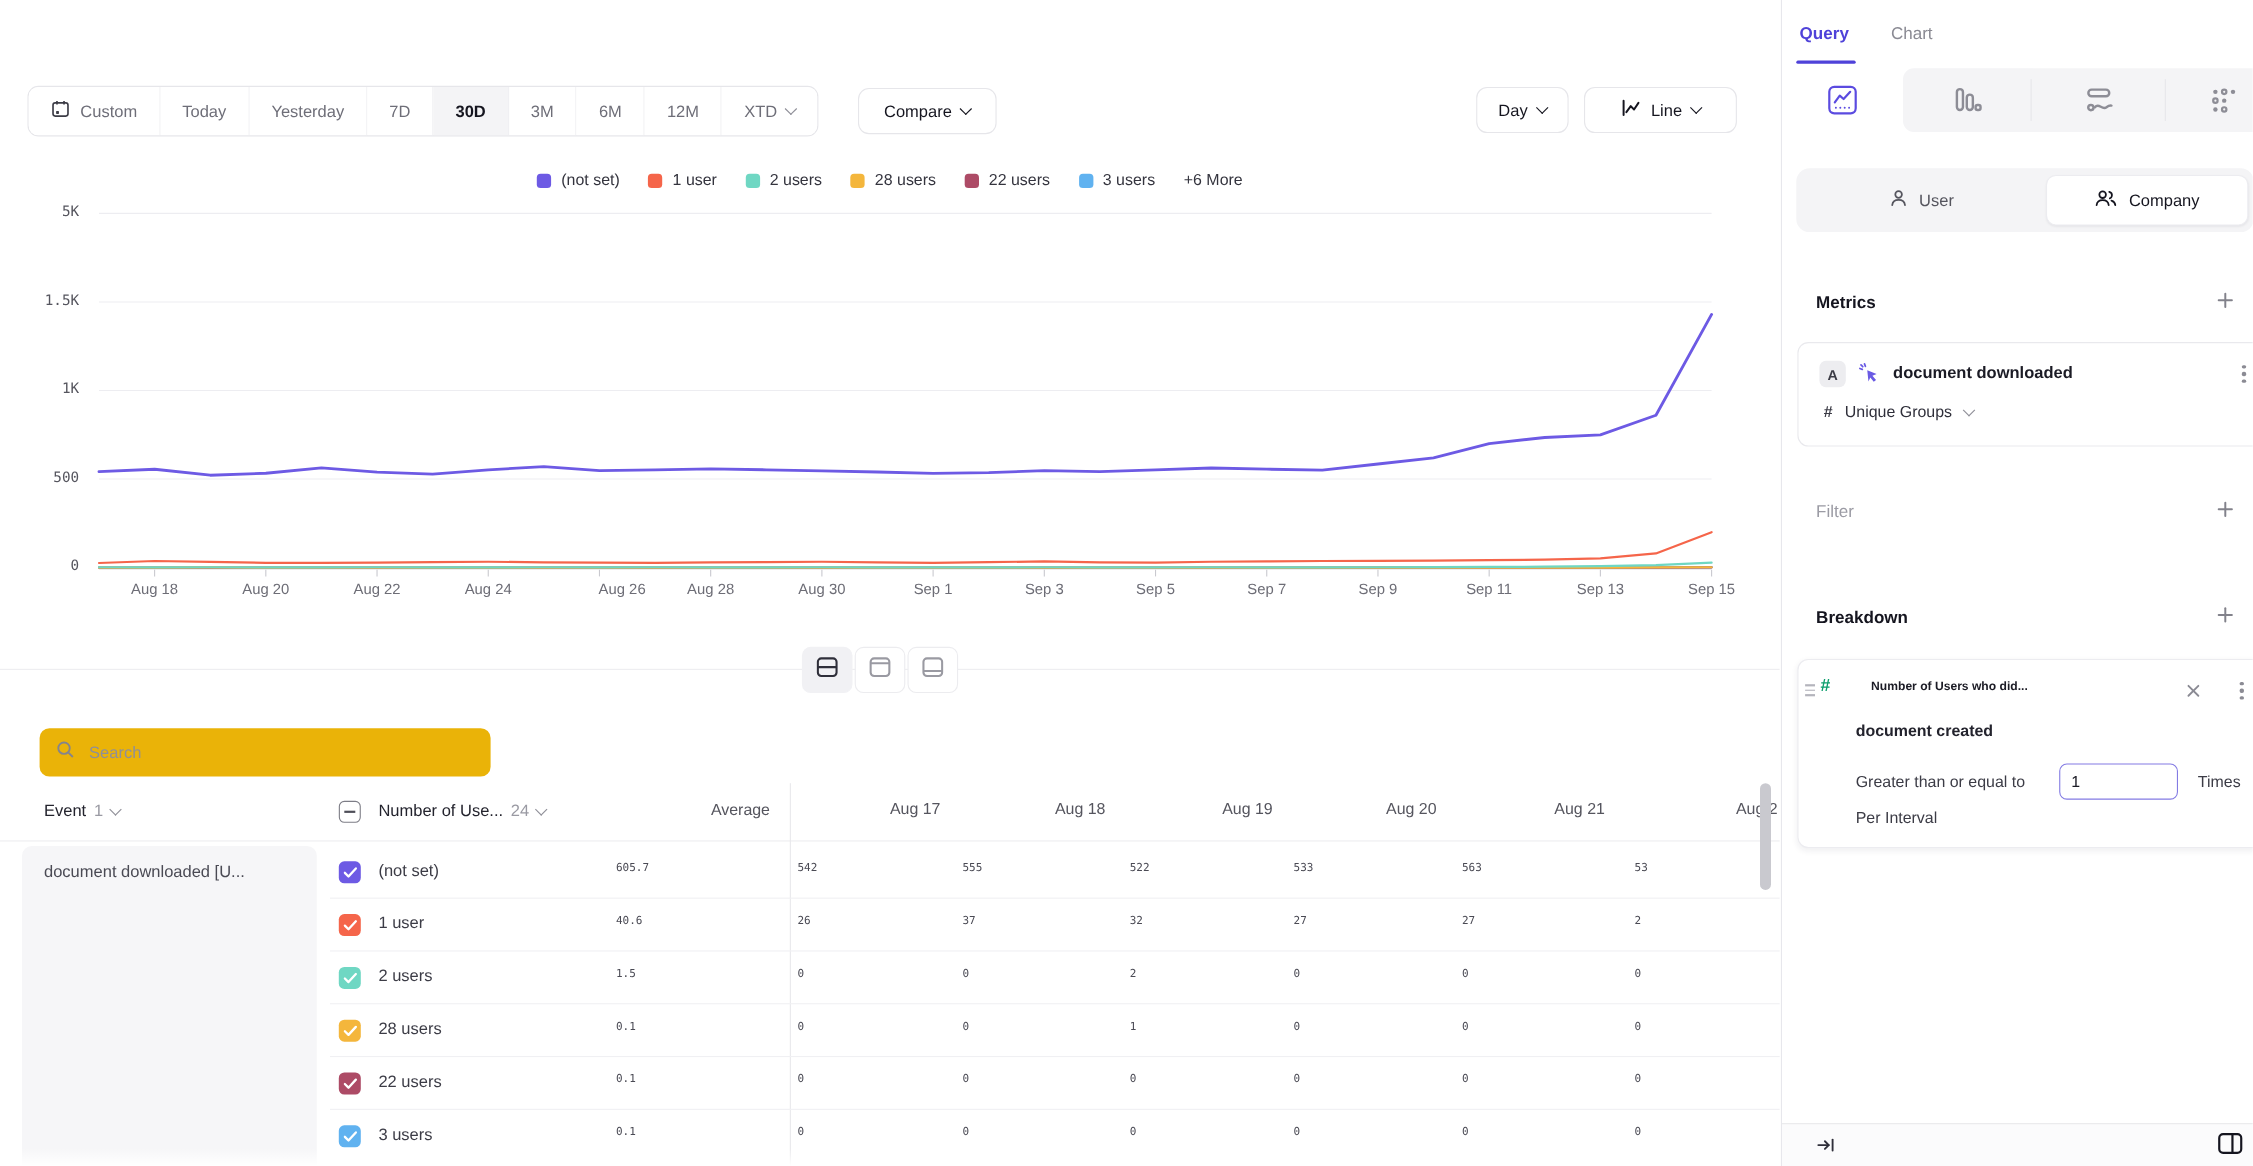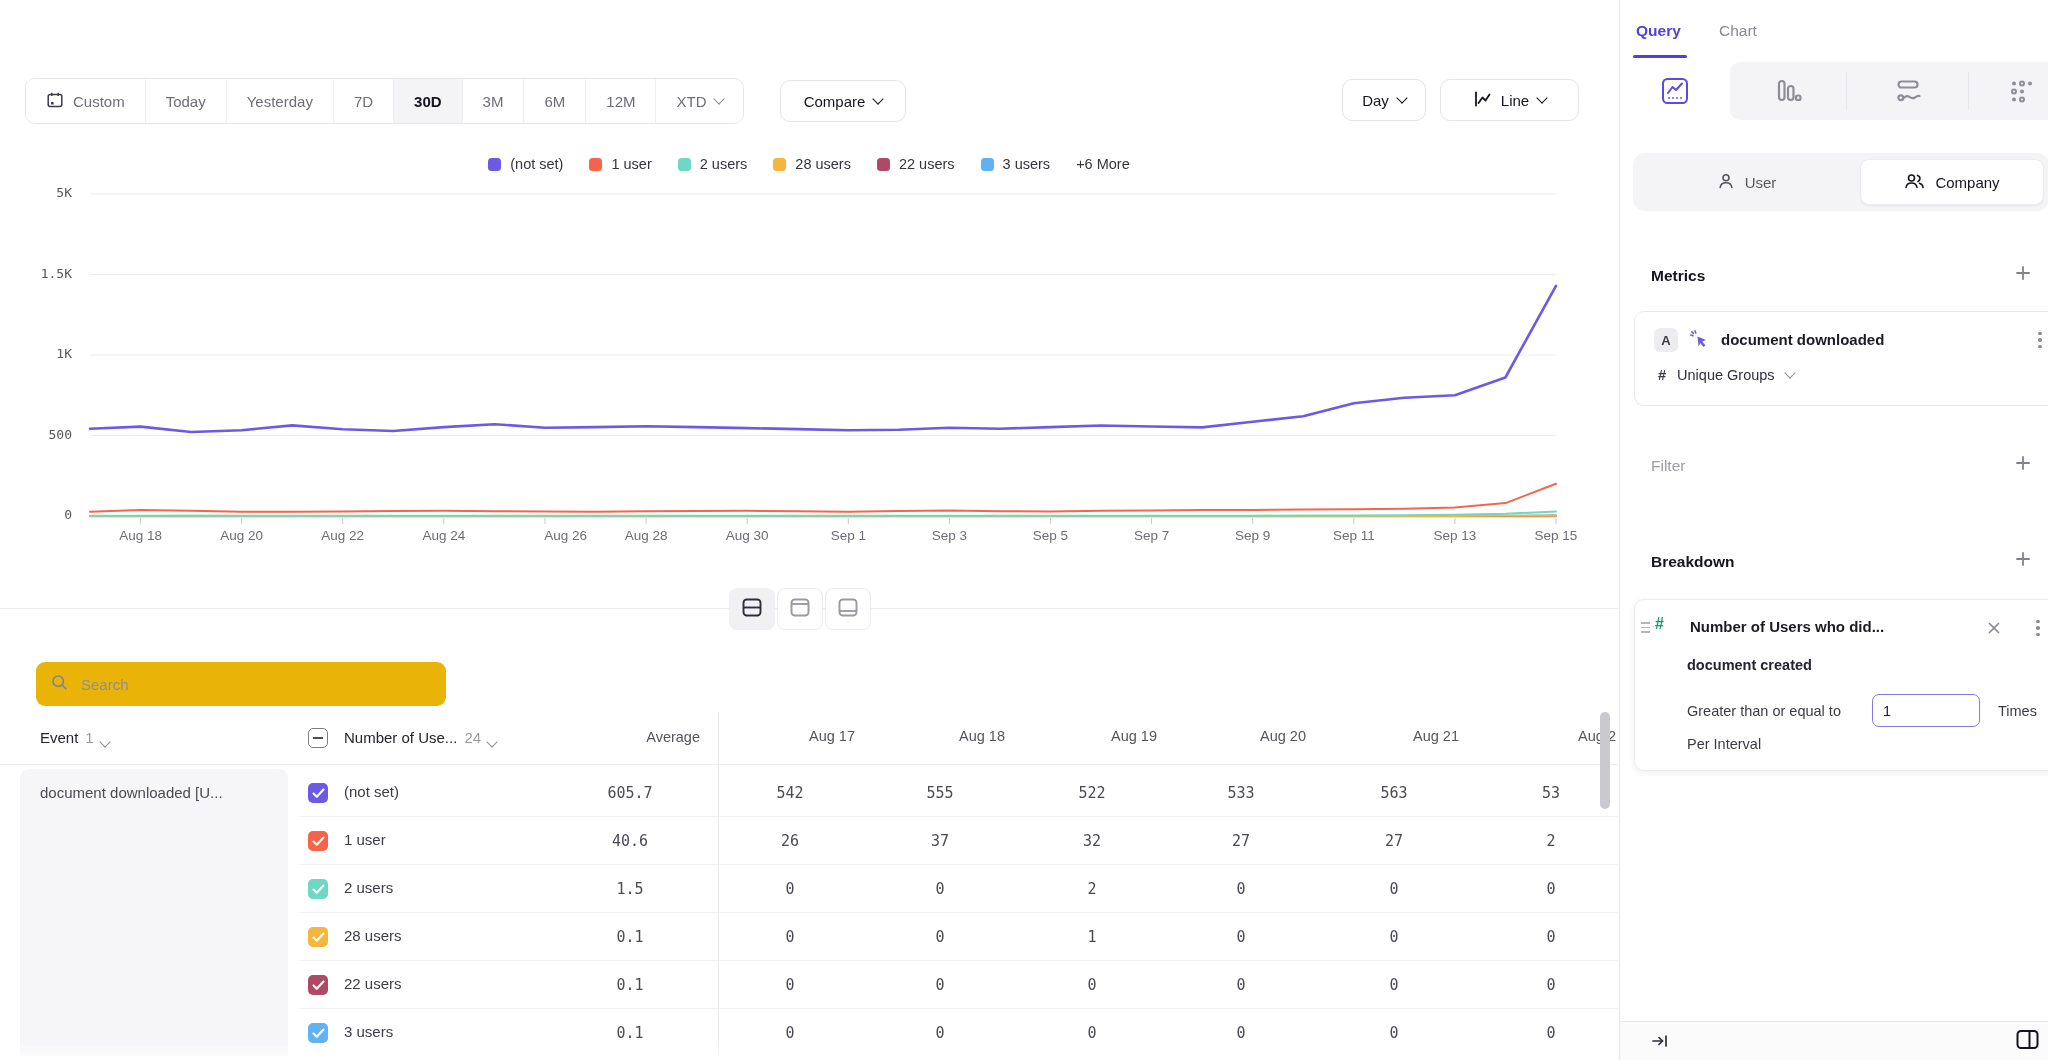--- a/index.html
+++ b/index.html
@@ -43,38 +43,38 @@
   .vt-btn.active{background:#f1f1f4;border-color:#f1f1f4;color:#2f2f3a}
 
   .search-box{position:absolute;left:36px;top:662px;width:410px;height:44px;background:#eab308;
               border-radius:9px;display:flex;align-items:center;gap:11px;padding:0 15px;box-sizing:border-box}
   .search-box input{border:none;outline:none;background:transparent;font-size:15px;color:#2a2a34;
                     width:100%;font-family:inherit}
   .search-box input::placeholder{color:#8f8f99}
 
   .table-header-sep{position:absolute;left:0;top:764px;width:1618px;height:1px;background:#ededf0}
   .vdivider{position:absolute;left:718px;top:712px;width:1px;height:348px;background:#e8e8ec}
-  .hdr-group{position:absolute;display:flex;gap:7px;align-items:flex-end;font-size:15px;color:#23232d}
+  .hdr-group{position:absolute;display:flex;gap:7px;align-items:center;font-size:15px;color:#23232d}
   #event-header{left:40px;top:729px}
   #series-header{left:344px;top:729px}
   .count{color:#9a9aa3}
   .checkbox-minus{position:absolute;left:308px;top:728px;width:20px;height:20px;border:1.5px solid #7d7d86;
                   border-radius:5px;box-sizing:border-box;display:flex;align-items:center;justify-content:center;
                   cursor:pointer;background:#fff}
   .checkbox-minus::after{content:'';width:10px;height:2px;background:#4e4e58}
   .avg-header{position:absolute;left:560px;top:729px;width:140px;text-align:right;font-size:14.5px;color:#55555e}
   .th-date{position:absolute;top:728px;text-align:right;font-size:14.5px;color:#55555e}
 
   .event-cell{position:absolute;left:20px;top:769px;width:268px;height:291px;background:#f6f6f8;
               border-radius:9px 9px 0 0;box-sizing:border-box;padding:15px 20px;font-size:15px;color:#4a4a54;
               cursor:pointer;white-space:nowrap;overflow:hidden}
   .row-check{position:absolute;width:20px;height:20px;border-radius:5px;display:flex;align-items:center;
              justify-content:center;cursor:pointer}
   .row-label{position:absolute;font-size:15px;color:#3c3c46}
-  .cell-num{position:absolute;text-align:center;font-family:"DejaVu Sans Mono",monospace;font-size:15px;color:#4a4a54}
+  .cell-num{position:absolute;text-align:left;font-family:"DejaVu Sans Mono",monospace;font-size:10px;color:#4a4a54}
   .row-sep{position:absolute;left:300px;width:1318px;height:1px;background:#f0f0f3}
   .scroll-thumb{position:absolute;left:1600px;top:712px;width:10px;height:97px;border-radius:5px;
                 background:#c9c9cf;cursor:pointer}
   .bottom-fade{position:absolute;left:0;bottom:0;width:1618px;height:16px;
                background:linear-gradient(rgba(255,255,255,0),#fff)}
 
   
   .panel{position:absolute;left:1619px;top:0;width:429px;height:1060px;background:#fff;
          border-left:1px solid #e7e7ec;overflow:hidden;box-sizing:border-box}
   .tab{position:absolute;font-size:15.5px;cursor:pointer}
@@ -118,21 +118,21 @@
          justify-content:center;gap:3px;cursor:pointer}
   .kebab i{width:3.5px;height:3.5px;border-radius:50%;background:#8b8b94}
   #metric-kebab{left:394px;top:16px}
   .metric-agg{position:absolute;left:23px;top:55px;display:flex;gap:11px;align-items:center;
               font-size:14.5px;color:#2f2f3a}
   .hash-dark{font-weight:700;color:#3c3c46}
 
   .bd-handle{position:absolute;left:6px;top:22px;display:flex;flex-direction:column;gap:3px}
   .bd-handle i{width:9px;height:1.5px;background:#b4b4bc}
   .hash-green{position:absolute;left:20px;top:15px;font-size:16px;font-weight:700;color:#0e9f6e}
-  .bd-title{position:absolute;left:55px;top:18px;font-size:15px;font-weight:600;color:#1b1b25;width:290px;
+  .bd-title{position:absolute;left:66px;top:18px;font-size:11px;font-weight:600;color:#1b1b25;width:290px;
             white-space:nowrap;overflow:hidden}
   .close-btn{position:absolute;left:348px;top:17px;width:22px;height:22px;display:flex;align-items:center;
              justify-content:center;cursor:pointer;color:#8b8b94}
   #bd-kebab{left:392px;top:16px}
   .bd-event{position:absolute;left:52px;top:57px;font-size:14.5px;font-weight:700;color:#23232d}
   .bd-cond-label{position:absolute;left:52px;top:103px;font-size:14.5px;color:#3c3c46}
   .bd-input{position:absolute;left:237px;top:94px;width:108px;height:33px;border:1.5px solid #837be3;
             border-radius:7px;font-size:14.5px;padding:0 10px;box-sizing:border-box;color:#1b1b25;outline:none;
             font-family:inherit;background:#fff}
   .bd-times{position:absolute;left:363px;top:103px;font-size:14.5px;color:#3c3c46}

